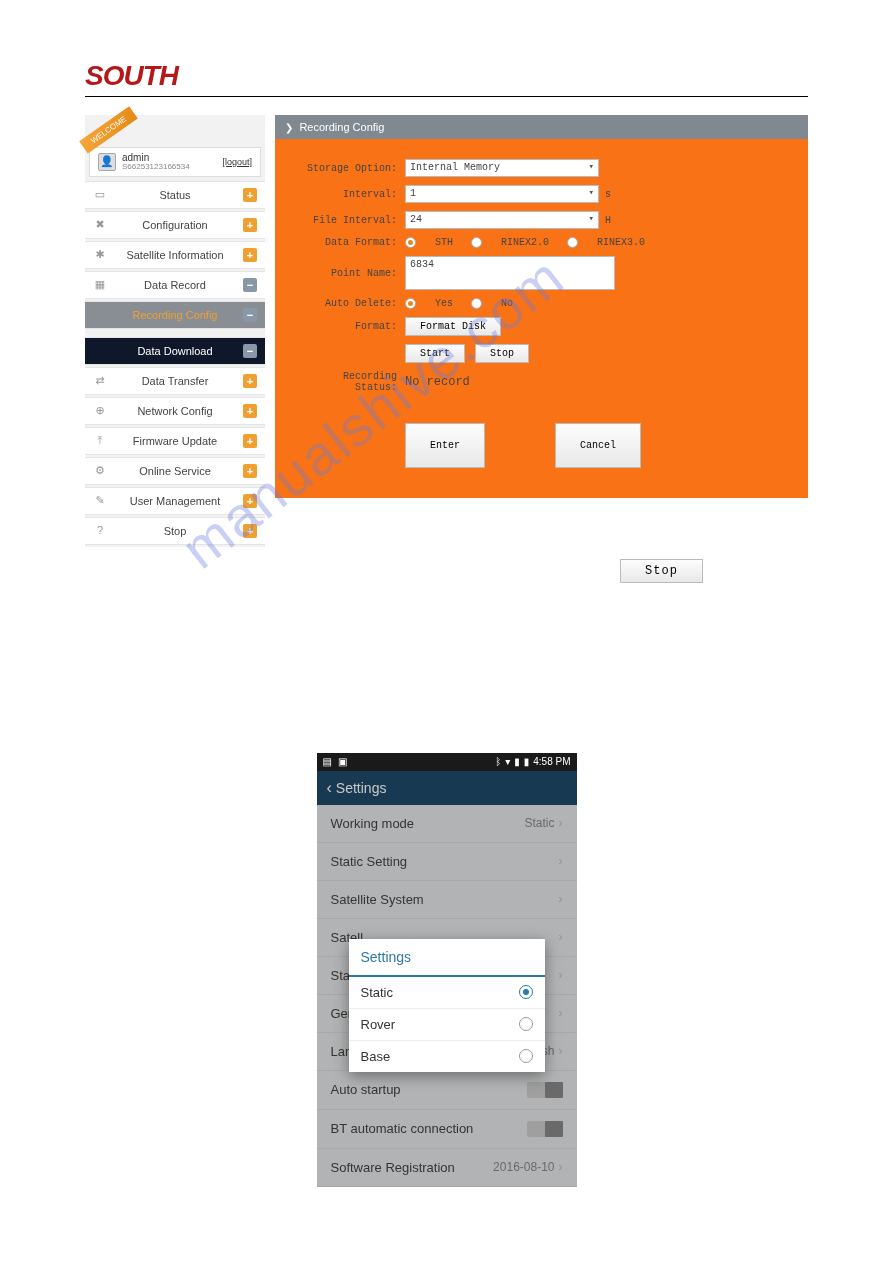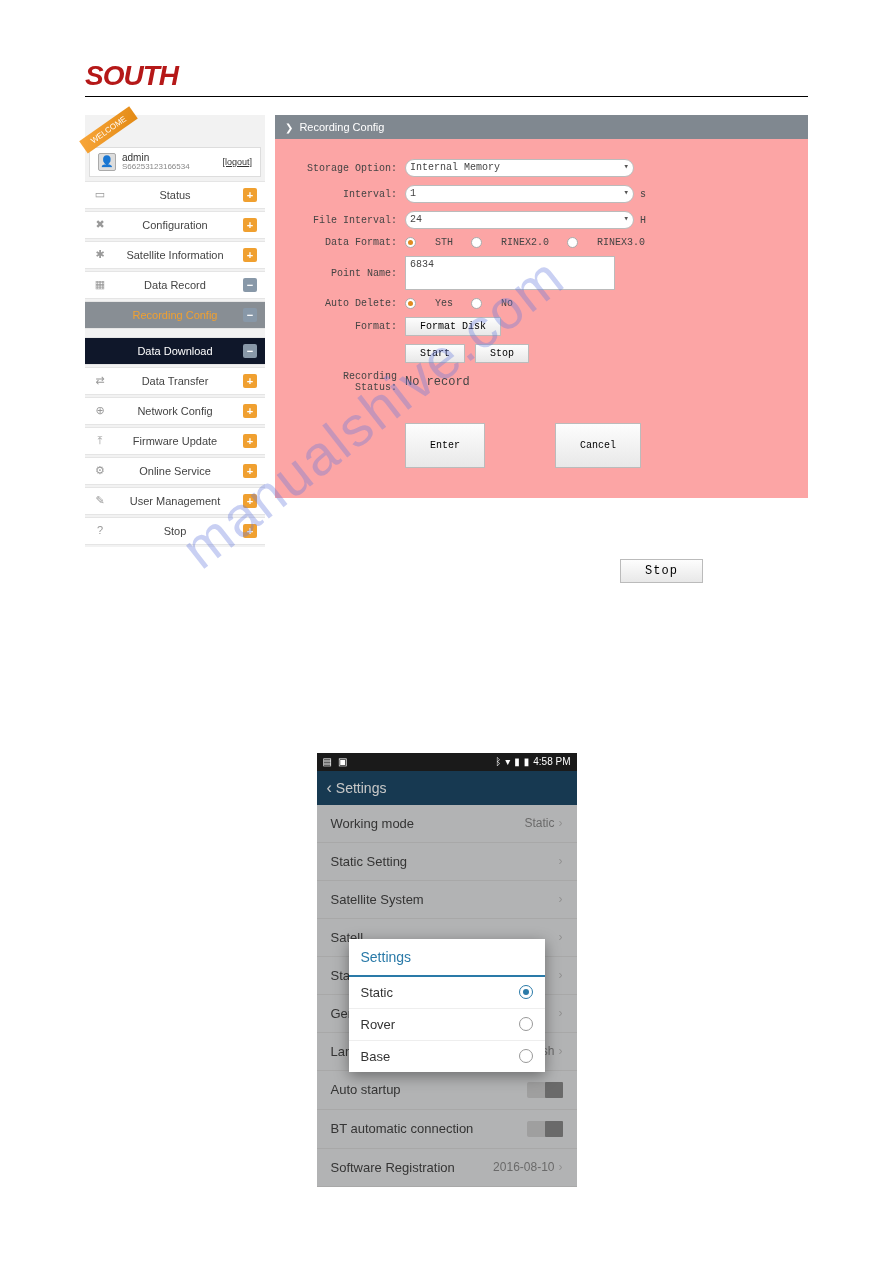--- a/index.html
+++ b/index.html
@@ -31,27 +31,27 @@
   .nav-item.sub .nav-label { color: #fff; text-align: center; padding-right: 0; }
   .nav-item.active .nav-label { color: #f0a030; }
   .nav-item.sub.active { background: #888e94; }
   .nav-item.sub.active .nav-label { color: #f0a030; }
   .nav-item.sub2 { background: #0f172a; margin-top: 8px; }
   
   
   .main { flex: 1; }
   .panel-header { background: #808890; color: #fff; font-size: 11px; padding: 6px 10px; display: flex; align-items: center; gap: 6px; }
   .panel-header .chev { font-size: 10px; }
-  .panel-body { background: #fca5a5; padding: 20px 20px 30px 20px; font-size: 10px; color: #444; }
+  .panel-body { background: #f97316; padding: 20px 20px 30px 20px; font-size: 10px; color: #444; }
   
   .form-row { display: flex; align-items: center; margin-bottom: 8px; }
   .form-label { width: 110px; text-align: right; padding-right: 8px; font-family: "Courier New", monospace; font-size: 10px; }
   .form-control-wrap { flex: 1; display: flex; align-items: center; gap: 6px; }
   .select, .text-input { border: 1px solid #bbb; background: #fff; font-size: 10px; padding: 2px 4px; font-family: "Courier New", monospace; }
-  .select { width: 229px; height: 18px; position: relative; border-radius: 9px; }
+  .select { width: 194px; height: 18px; position: relative; }
   .select::after { content: "▾"; position: absolute; right: 4px; top: 1px; font-size: 9px; color: #555; }
   .text-input { width: 210px; height: 34px; }
   .unit { font-family: "Courier New", monospace; font-size: 10px; }
   
   .radio-group { display: flex; gap: 18px; align-items: center; }
   .radio { display: flex; align-items: center; gap: 19px; }
   .radio-dot { width: 11px; height: 11px; border: 1px solid #aaa; border-radius: 50%; position: relative; background: #fff; }
   .radio-dot.checked::after { content: ""; position: absolute; inset: 2px; background: #e08a20; border-radius: 50%; }
   .radio-label { font-family: "Courier New", monospace; font-size: 10px; }
   

